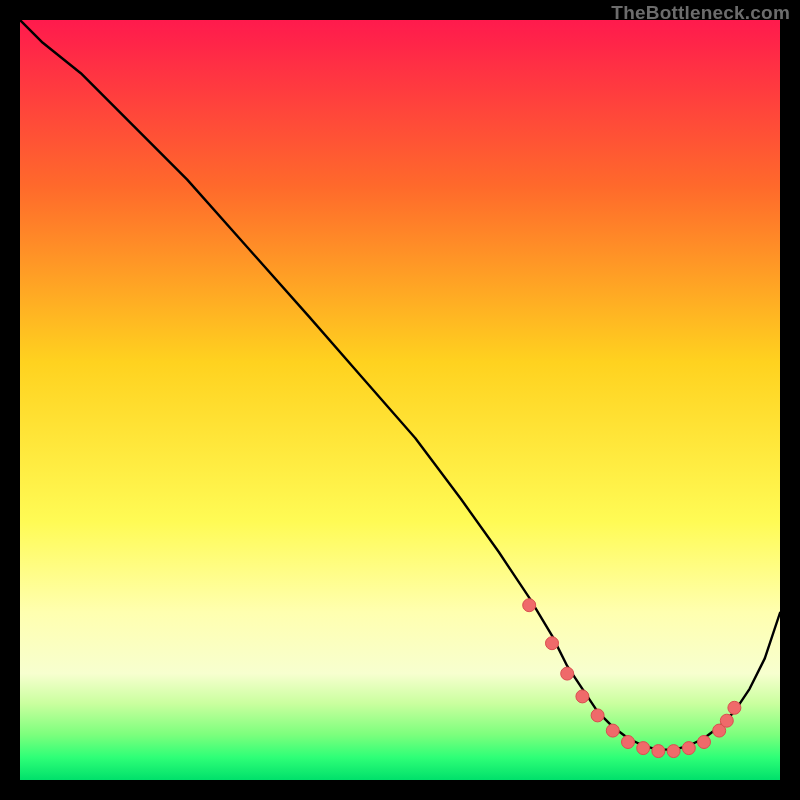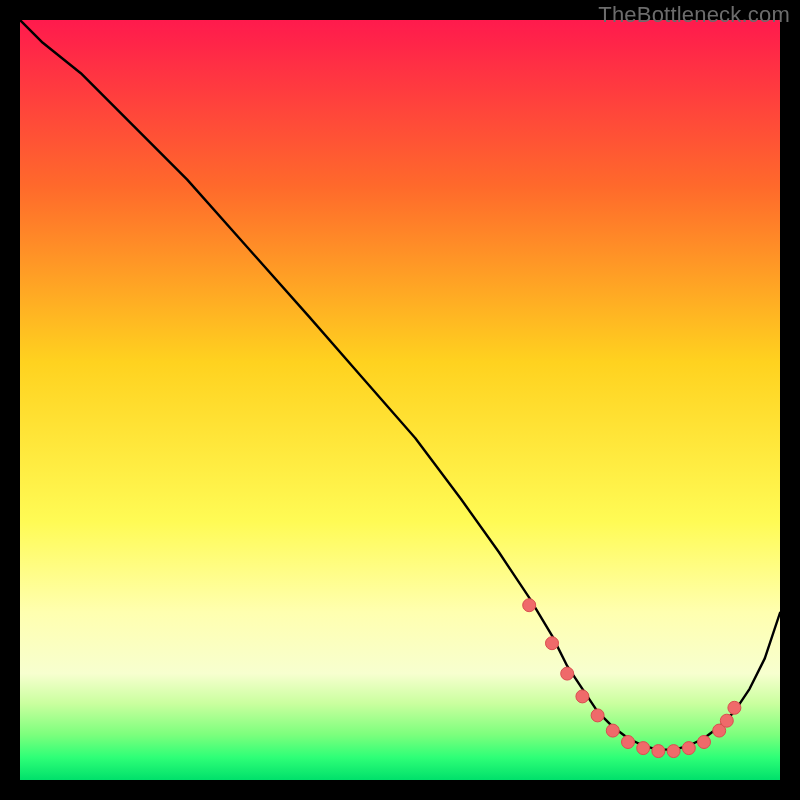--- a/index.html
+++ b/index.html
@@ -22,22 +22,22 @@
     left: 20px;
     top: 20px;
     width: 760px;
     height: 760px;
   }
   .watermark {
     position: absolute;
     top: 2px;
     right: 10px;
     color: #6c6c6c;
-    font-size: 22px;
-    font-weight: 400;
+    font-size: 19px;
+    font-weight: 700;
     letter-spacing: 0.2px;
     user-select: none;
   }
   svg { display: block; }
 </style>
 </head>
 <body>
 
 <div class="stage">
 

